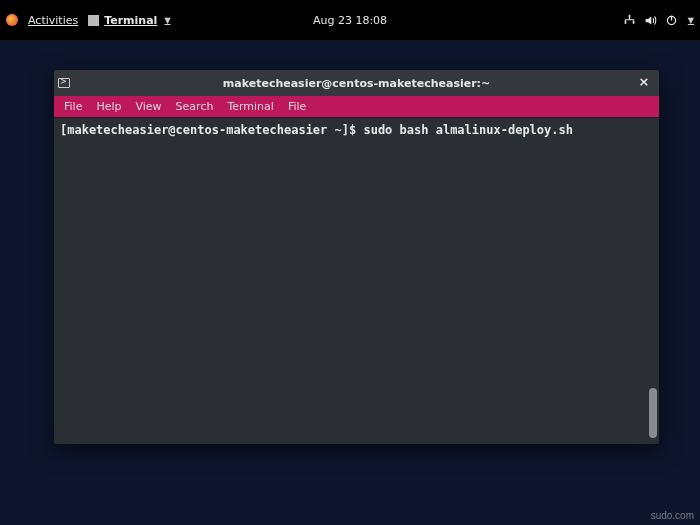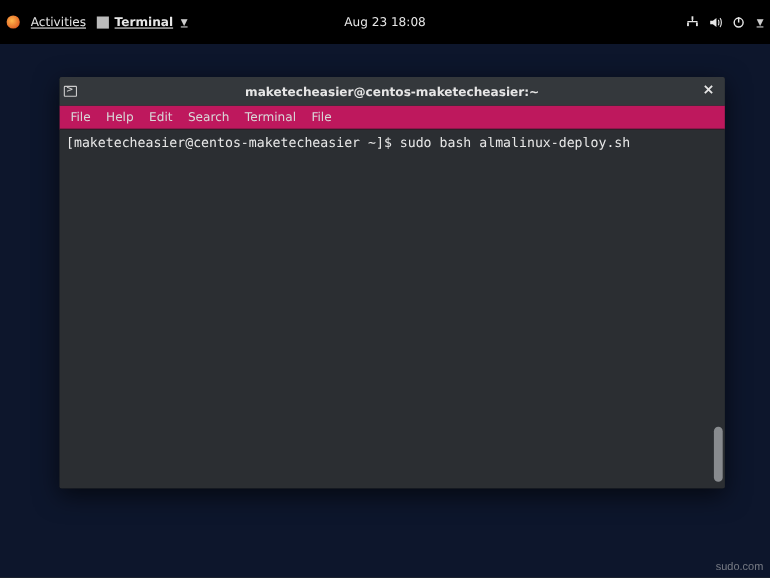--- a/index.html
+++ b/index.html
@@ -41,21 +41,21 @@
     height: 22px; background: #be185d; color: #d9d9d9; font-size: 11px;
     display: flex; align-items: center; gap: 14px; padding: 0 10px; border-bottom: 1px solid #1a1c1e;
   }
   .menubar span { cursor: pointer; }
   .termbody {
     flex: 1; background: #2b2e32; color: #e8e8e8;
     font-family: "DejaVu Sans Mono", "Liberation Mono", monospace;
     font-size: 12px; line-height: 16px; padding: 4px 6px; overflow: hidden;
     position: relative;
   }
-  .term-line { white-space: pre; }
+  .term-line { white-space: pre; font-weight: bold; }
   .scrollbar { position: absolute; right: 2px; bottom: 6px; width: 8px; height: 50px; background: #888b8f; border-radius: 4px; }
 
   .watermark { position: absolute; right: 6px; bottom: 4px; font-size: 10px; color: #c8c8c8; opacity: .55; font-family: sans-serif; }
 </style>
 </head>
 <body>
 
 <div class="topbar">
   <div class="topbar-left">
     <span class="distro-icon"></span>
@@ -96,21 +96,21 @@
   <div class="titlebar">
     <div class="ticon">
         <span></span>
       </div>
     <div class="title">maketecheasier@centos-maketecheasier:~</div>
     <div class="close">×</div>
   </div>
   <div class="menubar">
     <span>File</span>
     <span>Help</span>
-    <span>Edit</span>
+    <span>View</span>
     <span>Search</span>
     <span>Terminal</span>
     <span>File</span>
   </div>
   <div class="termbody">
     <div class="term-line"><span>[maketecheasier@centos-maketecheasier ~]$ </span><span>sudo bash almalinux-deploy.sh</span></div>
     <div class="scrollbar"></div>
   </div>
 </div>
 

